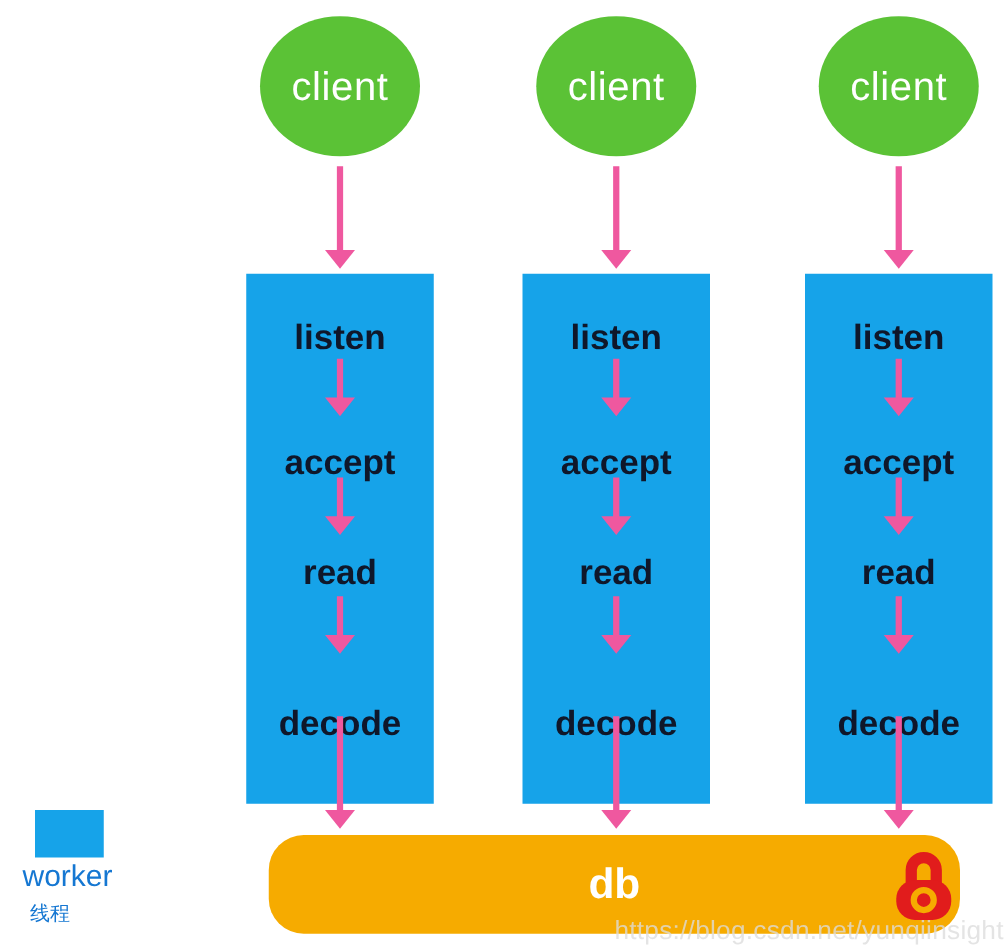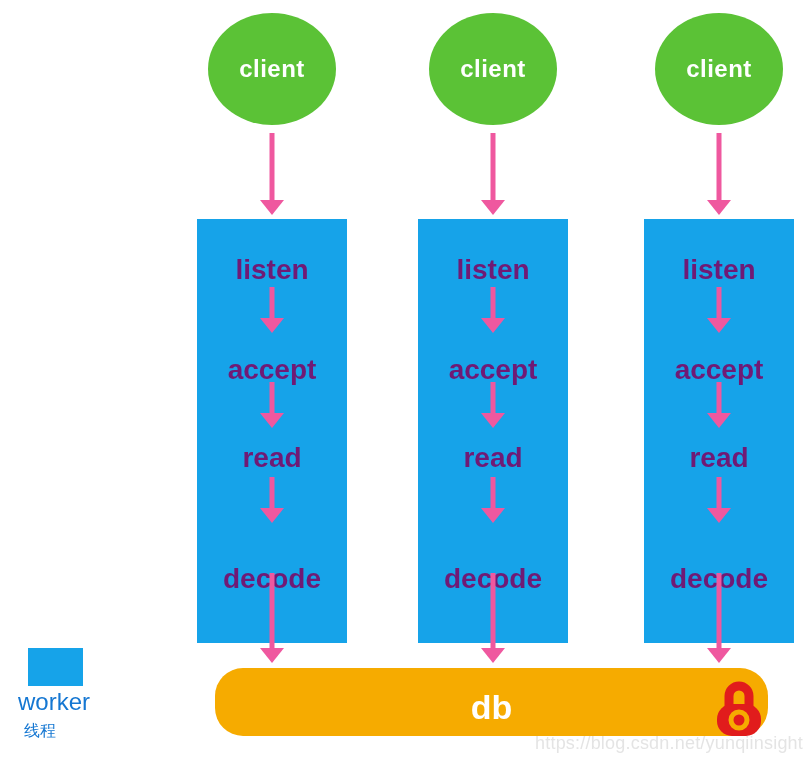--- a/index.html
+++ b/index.html
@@ -25,27 +25,27 @@
   .col1{left:197px;}
   .col2{left:418px;}
   .col3{left:644px;}
 
   .client-ellipse{
     position:absolute;top:13px;left:50%;transform:translateX(-50%);
     width:128px;height:112px;border-radius:50%;
     background:var(--green);
     display:flex;align-items:center;justify-content:center;
   }
-  .client-text{color:#ffffff;font-weight:bold;font-size:24px;letter-spacing:0.5px;}
+  .client-text{color:#ffffff;font-weight:normal;font-size:32px;letter-spacing:0.5px;}
 
   .worker-rect{position:absolute;top:219px;left:0;width:100%;height:424px;background:var(--blue);z-index:1;}
 
   .step{
     position:absolute;left:0;width:100%;text-align:center;
-    color:#701a75;font-weight:bold;font-size:28px;line-height:28px;z-index:2;
+    color:#0f172a;font-weight:bold;font-size:28px;line-height:28px;z-index:2;
   }
   .s1{top:256px;}
   .s2{top:344px;margin-top:12px;}
   .s3{top:444px;}
   .s4{top:565px;}
 
   
   .arrow{position:absolute;left:50%;transform:translateX(-50%);width:24px;z-index:3;}
   .arrow .stem{
     position:absolute;top:0;bottom:11px;left:50%;transform:translateX(-50%);
@@ -57,38 +57,38 @@
     border-top:15px solid var(--pink);
   }
   .arr-client{top:133px;height:82px;}
   .arr-1{top:287px;height:46px;}
   .arr-2{top:382px;height:46px;}
   .arr-3{top:477px;height:46px;}
   .arr-final{top:573px;height:90px;}
 
   
   .db-bar{
-    position:absolute;left:215px;top:668px;width:553px;height:68px;
+    position:absolute;left:215px;top:668px;width:553px;height:79px;
     background:var(--orange);border-radius:28px;z-index:2;
   }
   .db-label{
     position:absolute;left:0;right:0;top:0;height:79px;line-height:79px;
     text-align:center;color:#ffffff;font-weight:bold;font-size:34px;
   }
   .lock{position:absolute;right:6px;top:11px;}
 
   
   .legend-swatch{position:absolute;left:28px;top:648px;width:55px;height:38px;background:var(--blue);}
   .legend-en{position:absolute;left:18px;top:688px;width:80px;text-align:left;color:var(--legend-text);font-size:24px;}
   .legend-zh{position:absolute;left:24px;top:721px;width:80px;text-align:left;color:var(--legend-text);font-size:16px;}
 
   
   .watermark{
     position:absolute;right:2px;top:733px;z-index:5;
-    font-size:18px;color:rgba(221,221,221,0.78);letter-spacing:0.2px;
+    font-size:21px;color:rgba(221,221,221,0.78);letter-spacing:0.2px;
   }
 </style>
 </head>
 <body>
 
 <div class="canvas">
 
   <div class="column col1">
     <div class="client-ellipse">
       <span class="client-text">client</span>

